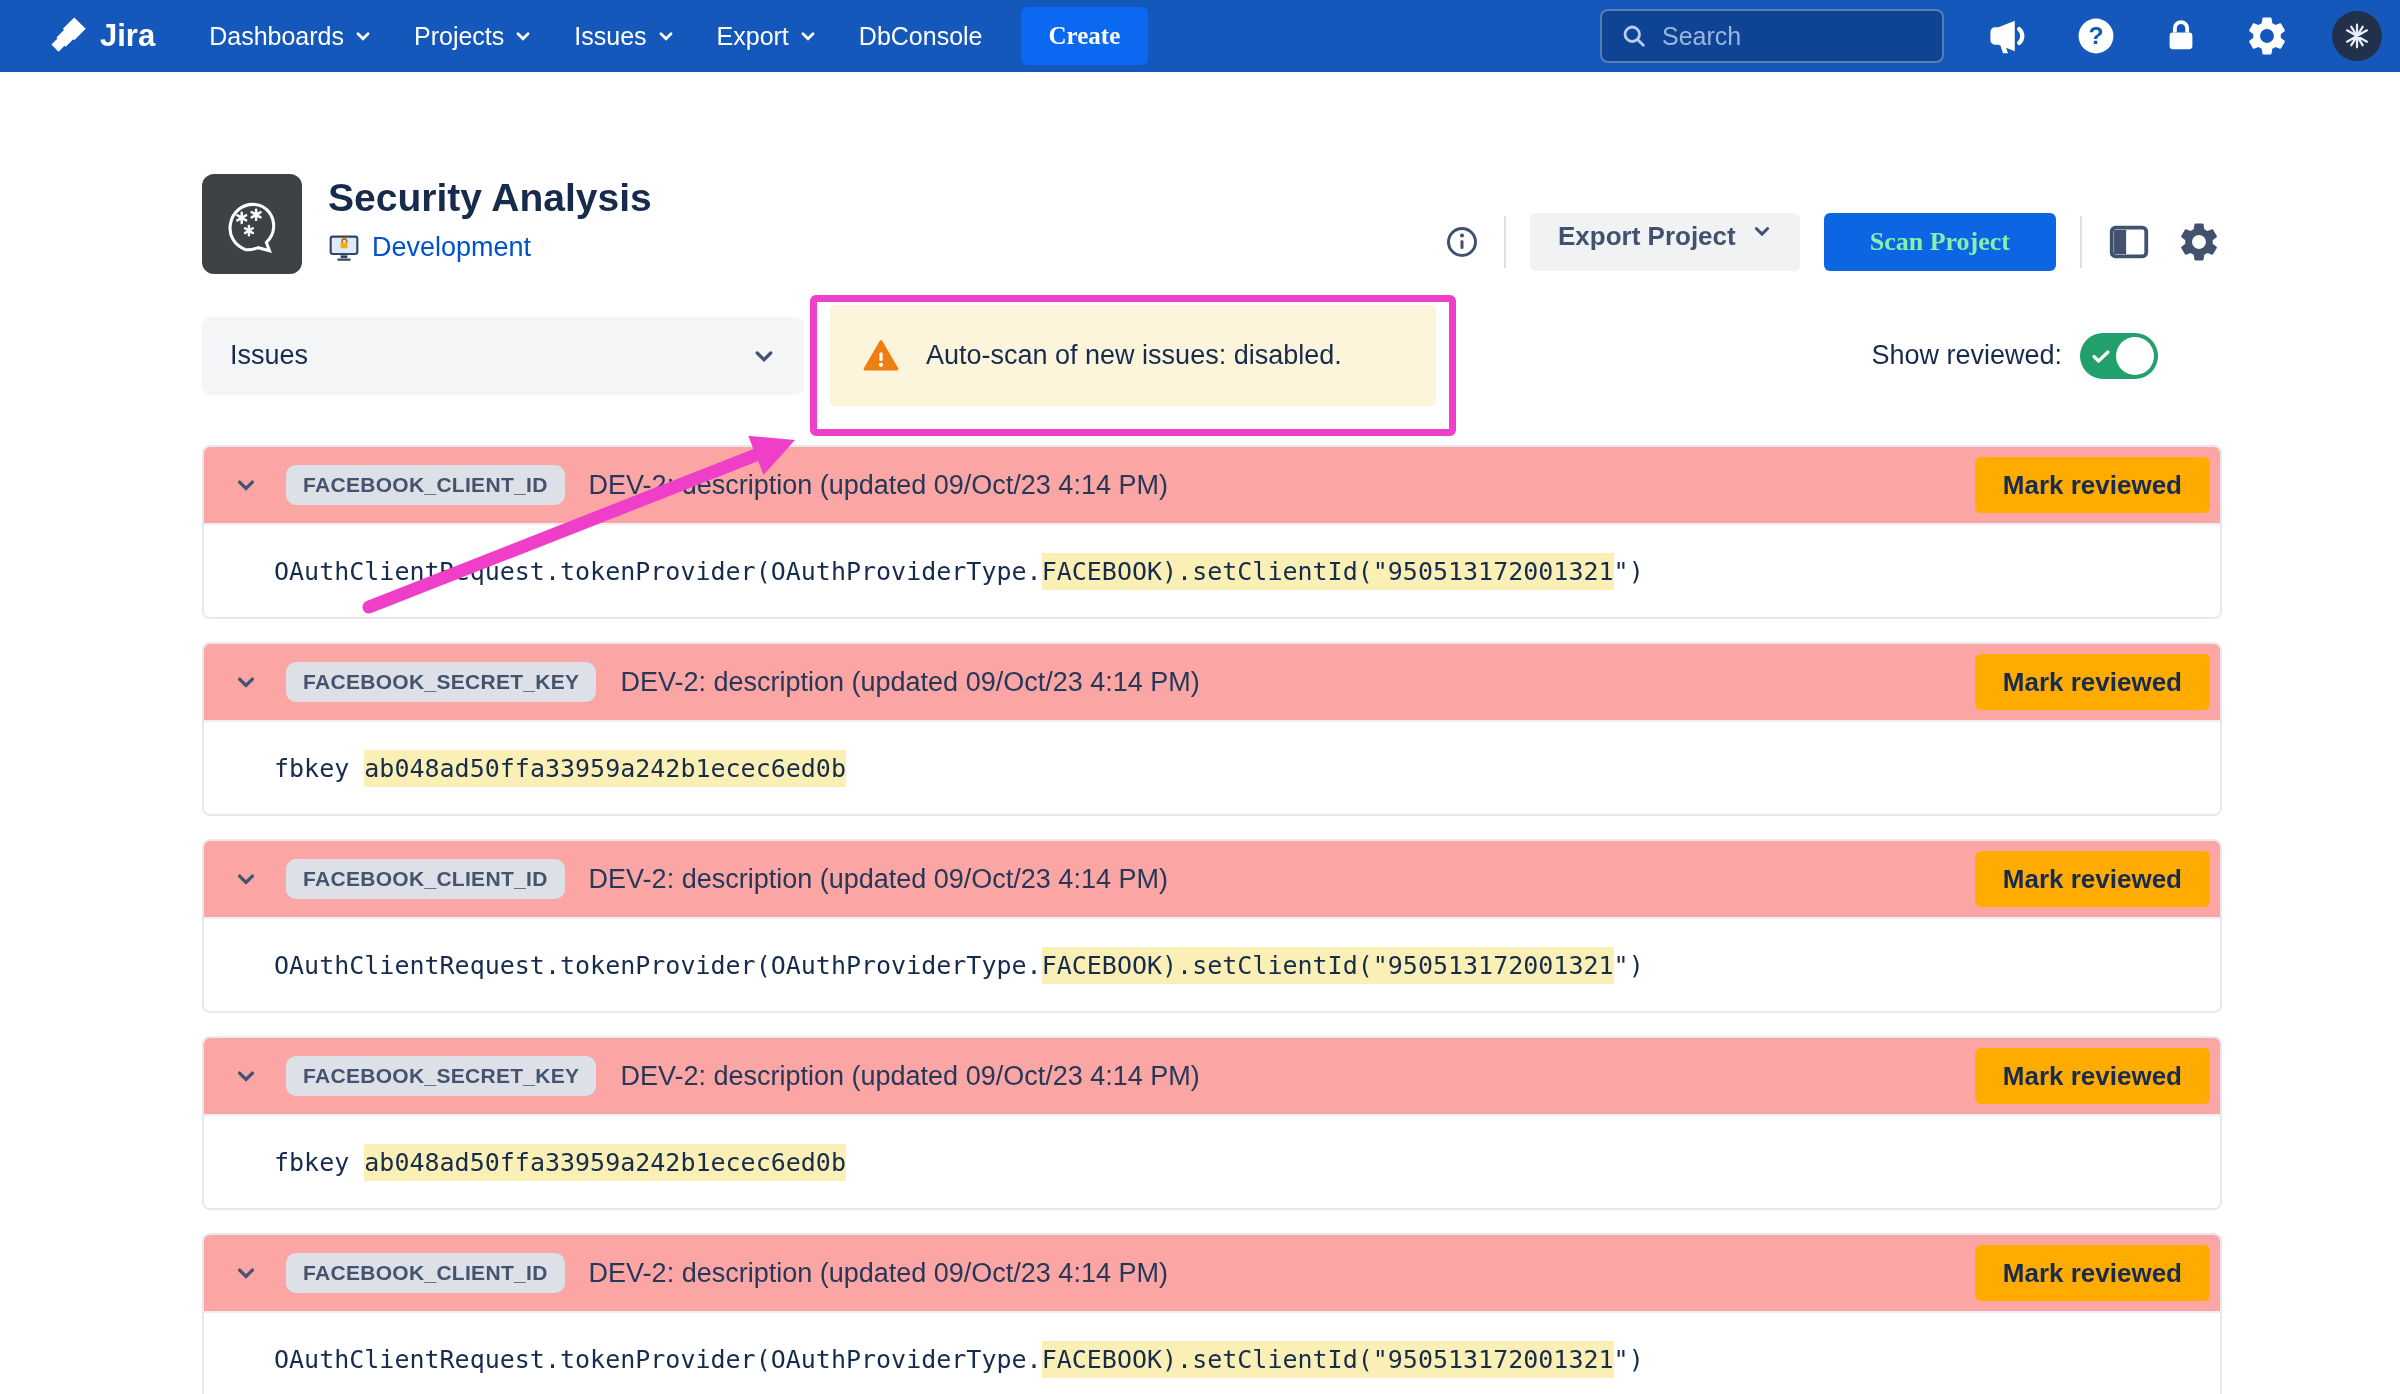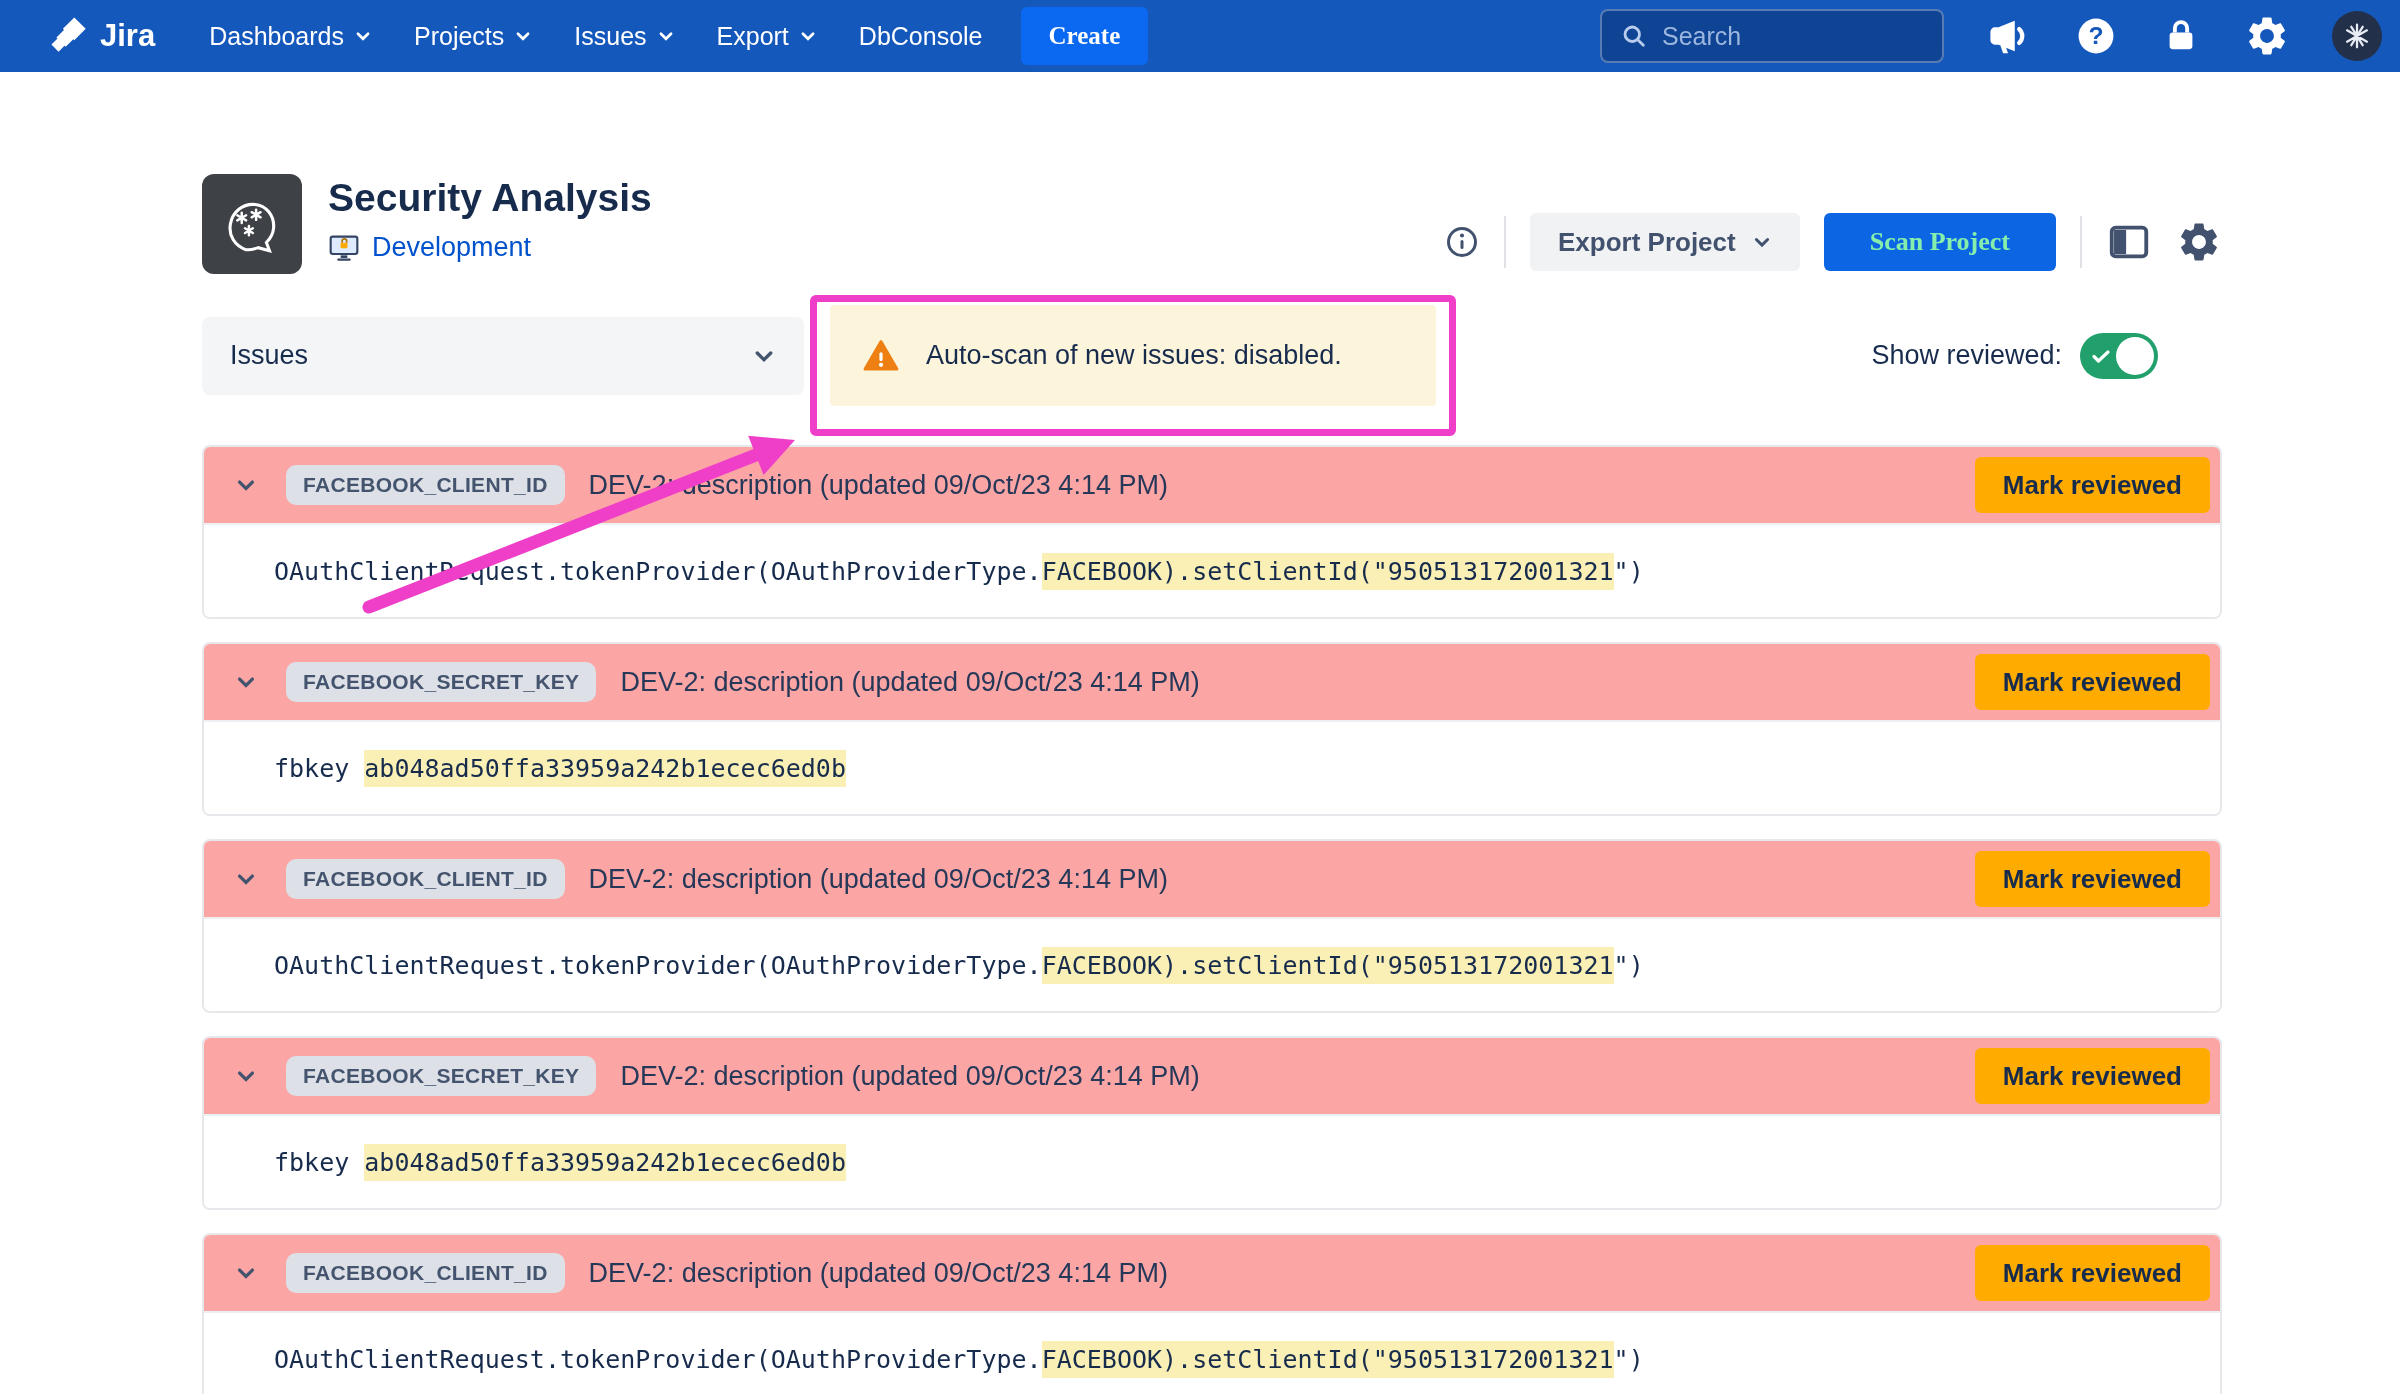--- a/index.html
+++ b/index.html
@@ -23,21 +23,21 @@
   
   .content{width:2020px;margin-left:202px}
   .proj-head{margin-top:102px;display:flex}
   .proj-avatar{width:100px;height:100px;background:#3E4145;border-radius:12px;flex:none;display:flex;align-items:center;justify-content:center}
   .proj-meta{margin-left:26px}
   .proj-title{font-size:39px;font-weight:700;color:#172B4D;margin-top:2px}
   .proj-sub{display:flex;gap:12px;margin-top:12px}
   .proj-link{color:#0052CC;font-size:27px;font-weight:500;text-decoration:none;cursor:pointer}
   .head-actions{margin-left:auto;display:flex;align-items:center;gap:24px;margin-top:39px;height:58px}
   .vdiv{width:2px;height:52px;background:#DFE1E6}
-  .btn-export{display:flex;align-items:center;gap:16px;background:#F1F2F4;color:#42526E;font-weight:600;font-size:26px;height:58px;padding:0 28px;border:none;border-radius:6px;font-family:inherit;cursor:pointer}
+  .btn-export{display:flex;gap:16px;background:#F1F2F4;color:#42526E;font-weight:600;font-size:26px;height:58px;padding:8px 28px;border:none;border-radius:6px;font-family:inherit;cursor:pointer}
   .btn-scan{background:#0C66E4;color:#86efac;font-weight:600;font-size:26px;height:58px;padding:0 46px;border:none;border-radius:6px;font-family:Liberation Serif, serif;cursor:pointer}
 
   
   .filter-row{margin-top:31px;display:flex;align-items:center;height:101px}
   .select{width:602px;height:78px;background:#F4F5F7;border-radius:8px;display:flex;align-items:center;padding:0 28px;font-size:27px;color:#172B4D;cursor:pointer}
   .select .sel-chev{margin-left:auto}
   .banner{margin-left:26px;width:606px;height:101px;background:#FCF4DB;border-radius:4px;display:flex;align-items:center;padding:0 32px;gap:26px;font-size:27px;color:#172B4D}
   .show-reviewed{margin-left:auto;margin-right:64px;display:flex;align-items:center;gap:18px;font-size:27px;color:#172B4D}
   .toggle{width:78px;height:46px;border-radius:23px;background:#22A06B;position:relative;cursor:pointer;flex:none}
   .toggle .knob{position:absolute;right:4px;top:4px;width:38px;height:38px;border-radius:50%;background:#fff}

